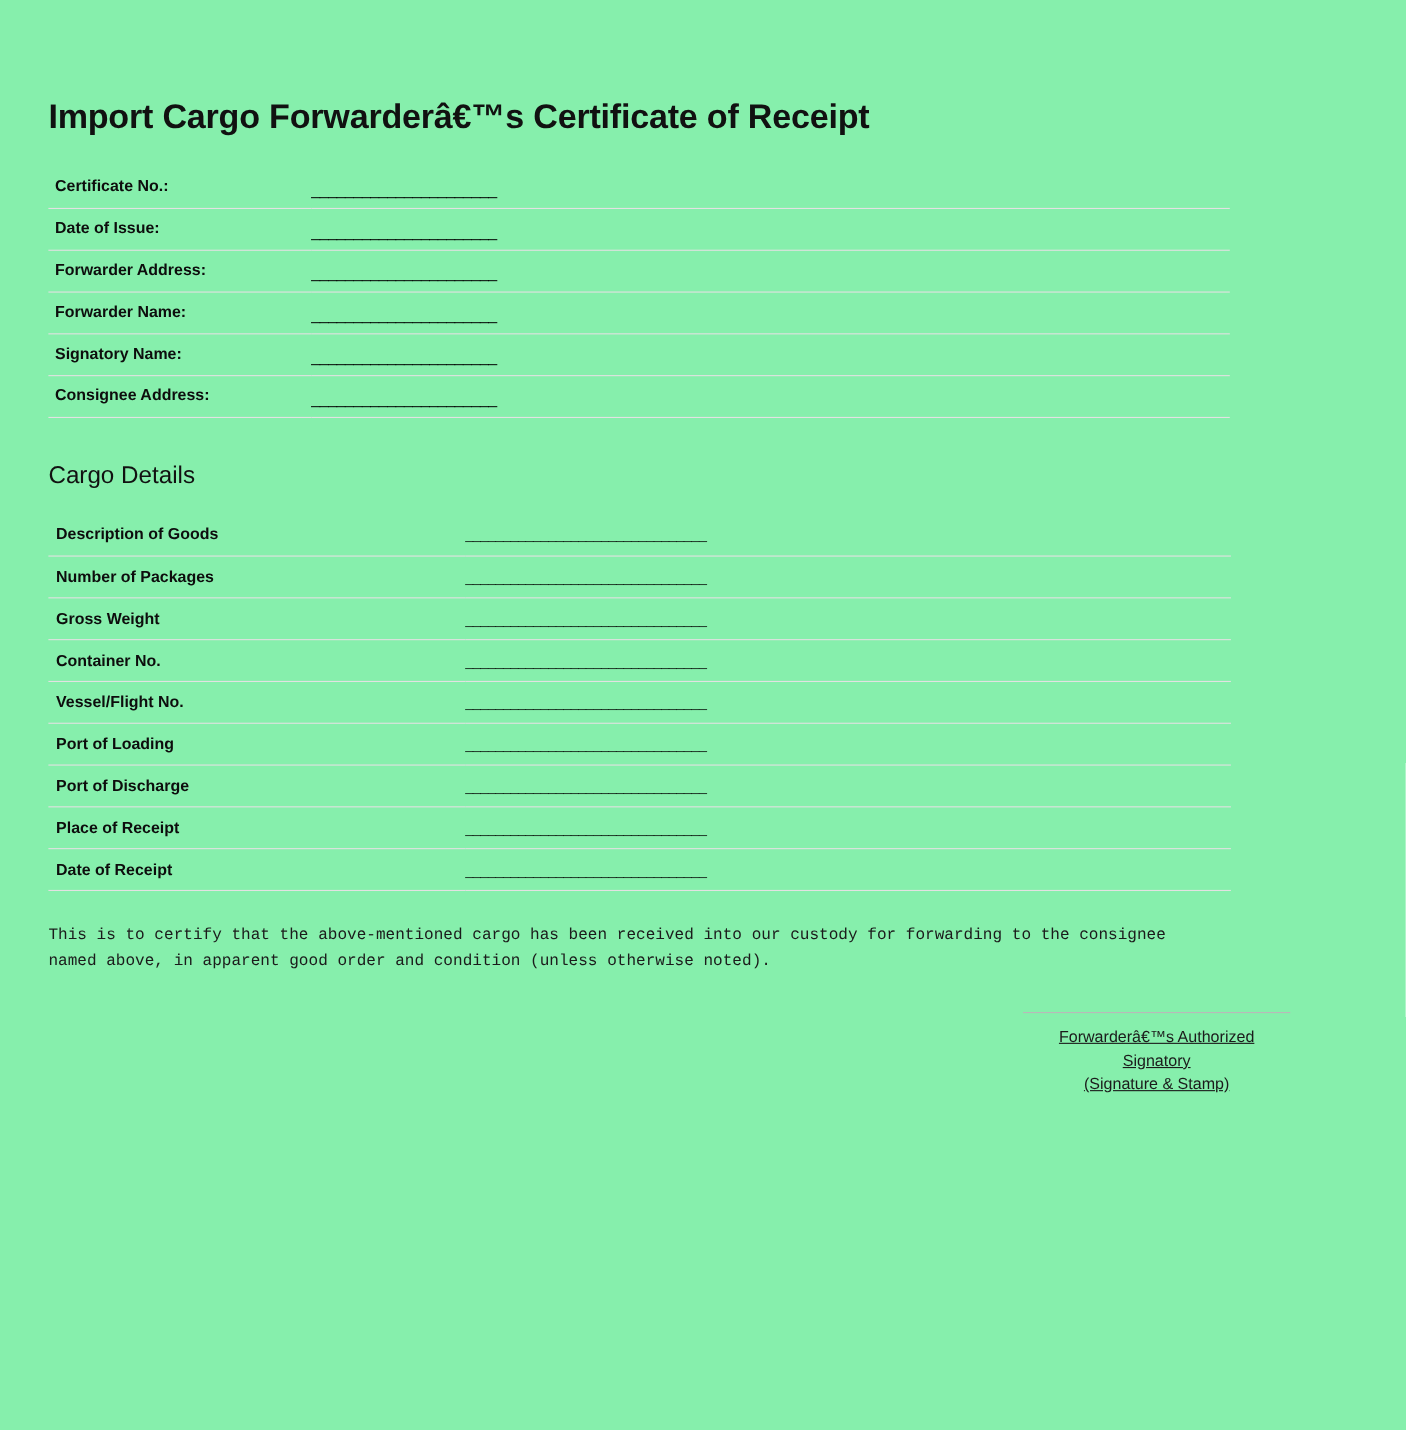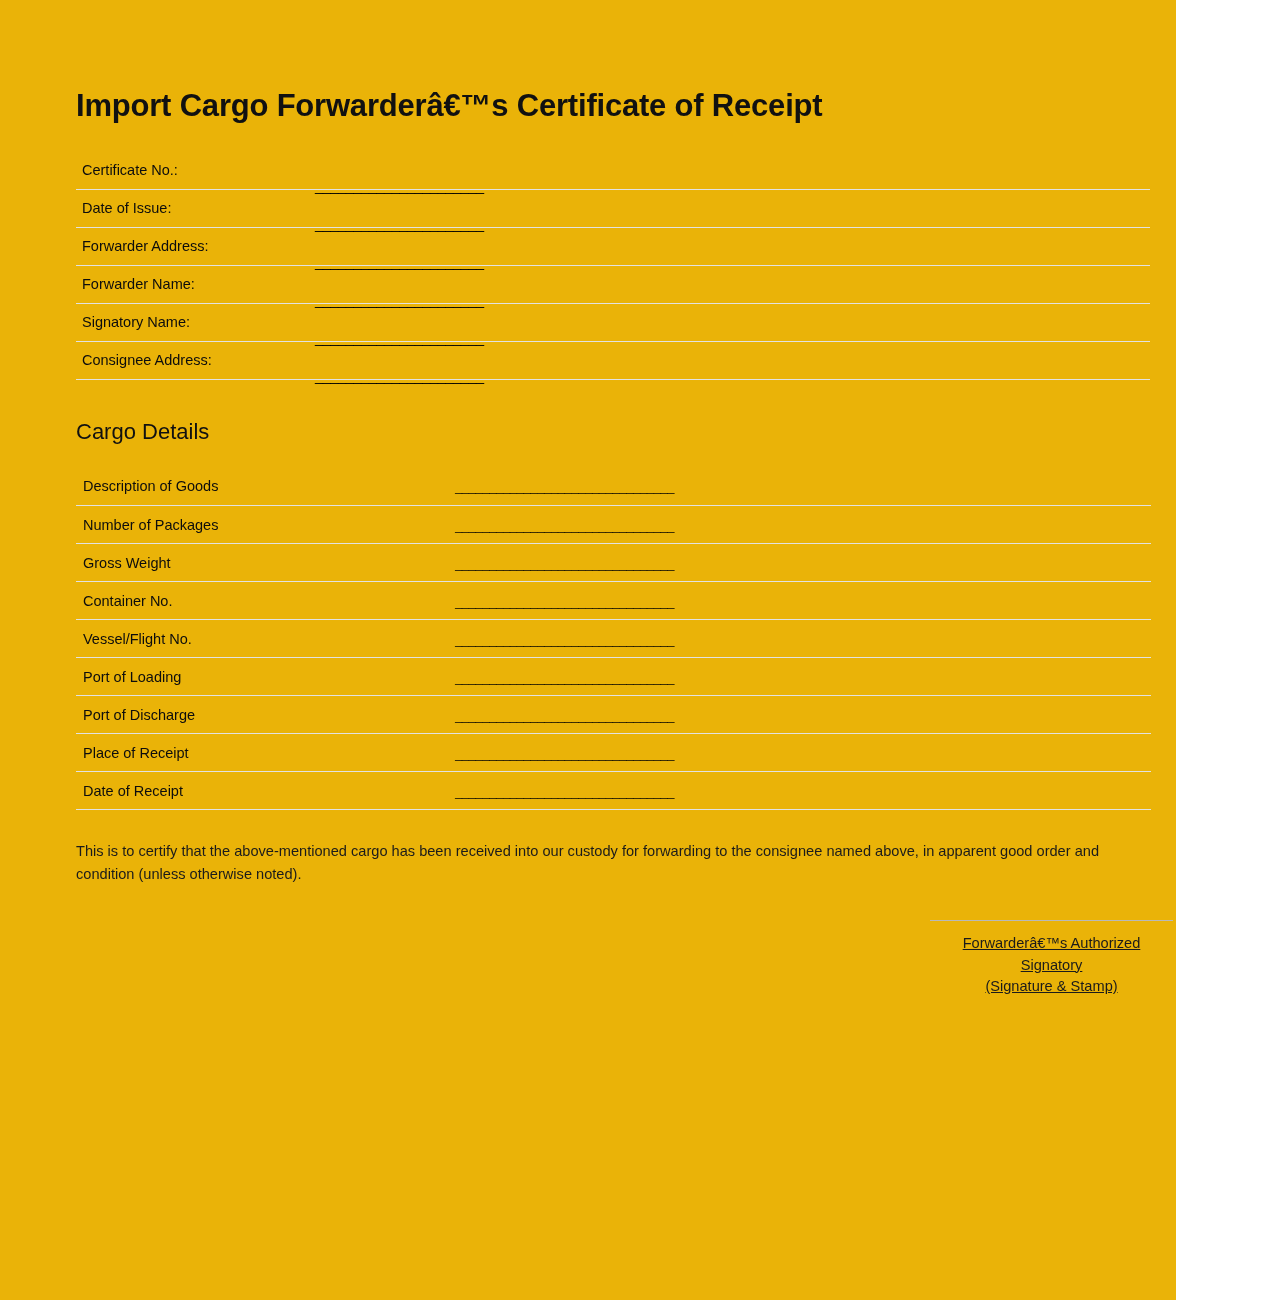--- a/index.html
+++ b/index.html
@@ -9,25 +9,25 @@
   }
   body {
     width: 1278px;
     height: 1300px;
     font-family: "Liberation Sans", sans-serif;
     color: #1a1a1a;
     -webkit-font-smoothing: antialiased;
   }
   .page {
     position: relative;
-    width: 1176px;
+    width: 1278px;
     height: 1300px;
-    background: #eab308;
+    background: #86efac;
     box-sizing: border-box;
-    padding: 0 76px;
+    padding: 0 44px;
   }
   .doc-title {
     font-size: 31px;
     font-weight: bold;
     letter-spacing: -0.2px;
     color: #111111;
     margin: 0;
     padding-top: 86px;
     line-height: 40px;
   }
@@ -41,38 +41,38 @@
     height: 38px;
   }
   .field-table td {
     border-bottom: 1px solid #e2e2e2;
     padding: 0;
     vertical-align: middle;
     line-height: 18px;
   }
   .lbl {
     font-size: 14.5px;
-    font-weight: normal;
+    font-weight: bold;
     color: #0d0d0d;
     white-space: nowrap;
   }
   .blank {
     font-size: 14.5px;
     color: #000000;
     letter-spacing: -0.4px;
     white-space: nowrap;
     overflow: hidden;
   }
   
   #header-fields {
     margin-top: 25px;
   }
   #header-fields .c-lbl { width: 233px; padding-left: 6px; }
   #header-fields .c-val { width: 835px; }
-  #header-fields .blank { position: relative; top: 16px; }
+  #header-fields .blank { position: relative; top: 3px; }
 
   
   .section-title {
     font-size: 22px;
     font-weight: normal;
     color: #111111;
     margin: 0;
     padding-top: 38px;
     padding-bottom: 22px;
     line-height: 28px;
@@ -84,20 +84,21 @@
   #cargo-fields .blank { position: relative; top: 1px; font-family: Liberation Serif, serif; }
 
   
   .certify {
     width: 1060px;
     margin: 0;
     padding-top: 30px;
     font-size: 14.6px;
     line-height: 23px;
     color: #1b1b1b;
+    font-family: Liberation Mono, monospace;
   }
 
   
   .sig-wrap {
     position: absolute;
     left: 930px;
     top: 920px;
     width: 243px;
   }
   .sig-rule {

